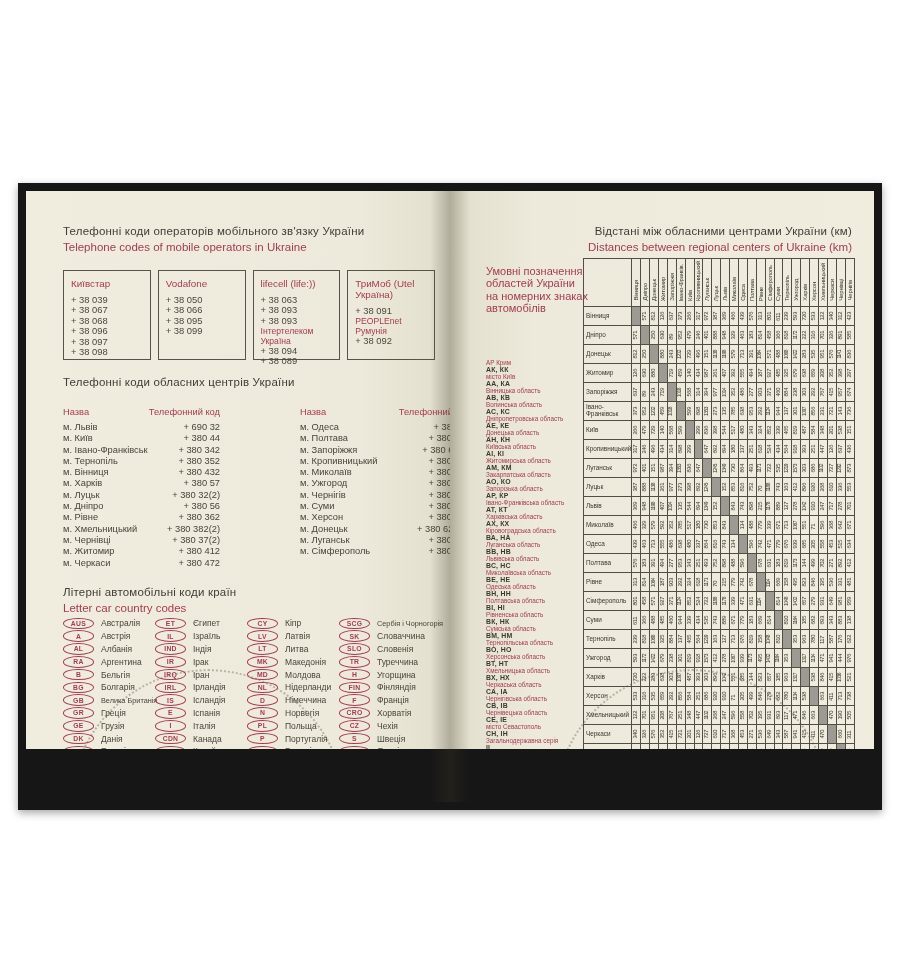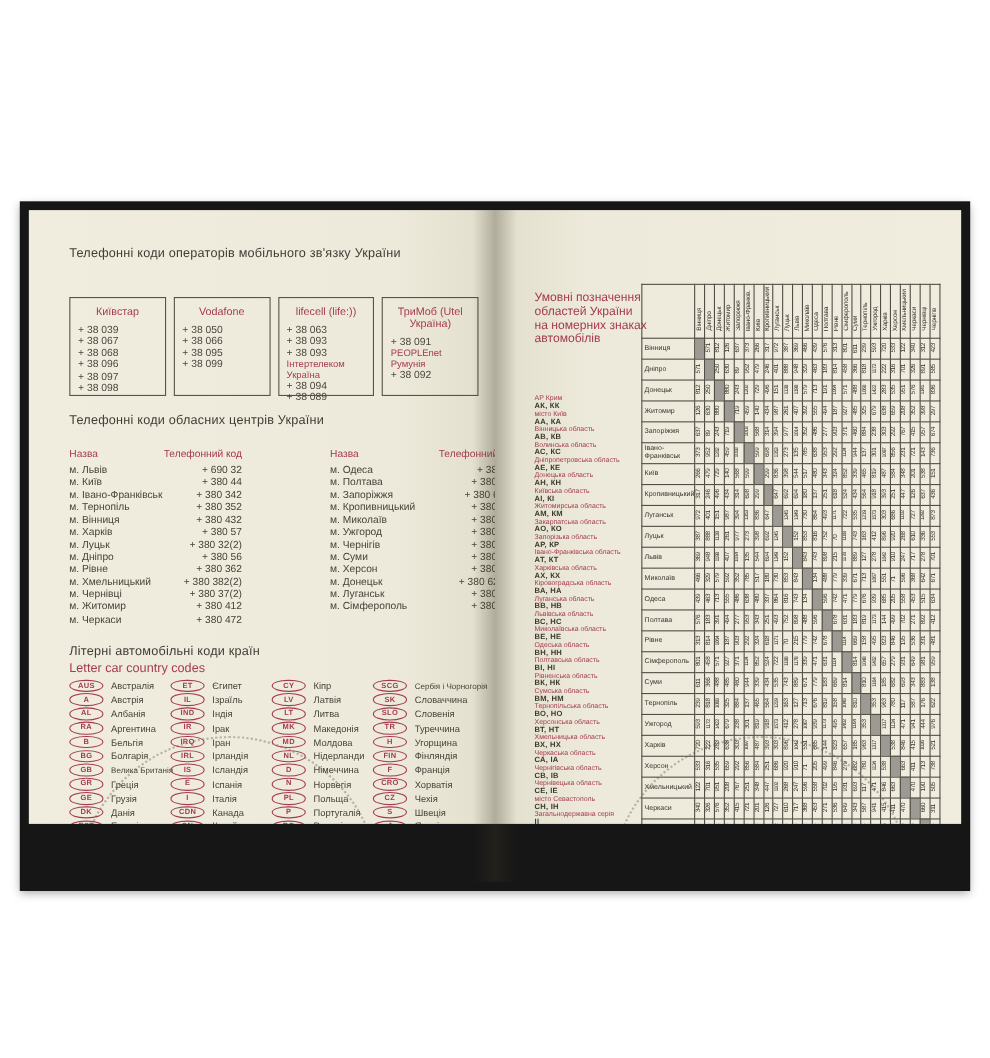--- a/index.html
+++ b/index.html
@@ -18,21 +18,21 @@
   .arc-left{left:44px;top:478px;}
   .arc-right{right:44px;top:478px;}
 
   .sec-title{position:absolute;line-height:15.5px;white-space:nowrap;}
   .t-uk{font-size:11.5px;color:var(--ink);letter-spacing:.2px;}
   .t-en{font-size:11.5px;color:var(--red);}
 
   #sec1{left:37px;top:33px;}
   #op-boxes{position:absolute;left:37px;top:79px;width:372px;height:90px;display:flex;gap:7px;}
   .op-box{flex:1 1 0;border:1px solid #56534b;padding:7px 7px;box-sizing:border-box;background:transparent;}
-  .op-title{font-size:9.8px;color:var(--red);line-height:11px;margin-bottom:6px;text-align:center;}
+  .op-title{font-size:9.8px;color:var(--red);line-height:11px;margin-bottom:6px;}
   .op-code{font-size:9.4px;color:#4a473f;line-height:10.4px;}
   .op-sub{font-size:8.6px;color:var(--red);line-height:9.4px;margin-top:1px;}
 
   #sec2{left:37px;top:184px;}
   #reg-table{position:absolute;left:37px;top:216px;display:flex;}
   .reg-col{width:157px;margin-right:80px;}
   .reg-col:last-child{width:170px;margin-right:0;}
   .reg-head{display:flex;justify-content:space-between;color:var(--red);font-size:9.3px;margin-bottom:5px;}
   .reg-row{display:flex;justify-content:space-between;font-size:9.3px;color:#47443a;line-height:11.3px;white-space:nowrap;}
 
@@ -73,20 +73,21 @@
 <body>
 
 <div class="book">
   <div class="book-inner">
 
     <div class="page page-left">
       <div class="arc arc-left"></div>
 
       <div id="sec1" class="sec-title">
         <div class="t-uk">Телефонні коди операторів мобільного зв'язку України</div>
+        <div class="t-en">Telephone codes of mobile operators in Ukraine</div>
       </div>
       <div id="op-boxes">
           <div class="op-box">
             <div class="op-title">Київстар</div>
             <div class="op-code">+ 38 039</div>
             <div class="op-code">+ 38 067</div>
             <div class="op-code">+ 38 068</div>
             <div class="op-code">+ 38 096</div>
             <div class="op-code">+ 38 097</div>
             <div class="op-code">+ 38 098</div>
@@ -421,20 +422,24 @@
               <span class="cc-badge">J</span>
               <span class="cc-label">Японія</span>
             </div>
           </div>
         </div>
     </div>
 
     <div class="page page-right">
       <div class="arc arc-right"></div>
 
+      <div id="r-title" class="sec-title">
+        <div class="t-uk">Відстані між обласними центрами України (км)</div>
+        <div class="t-en">Distances between regional centers of Ukraine (km)</div>
+      </div>
 
       <div id="legend-head">Умовні позначення областей України на номерних знаках автомобілів</div>
       <div id="legend-list">
           <div class="lg-region">АР Крим</div>
           <div class="lg-code">АК, КК</div>
           <div class="lg-region">місто Київ</div>
           <div class="lg-code">АА, КА</div>
           <div class="lg-region">Вінницька область</div>
           <div class="lg-code">АВ, КВ</div>
           <div class="lg-region">Волинська область</div>

